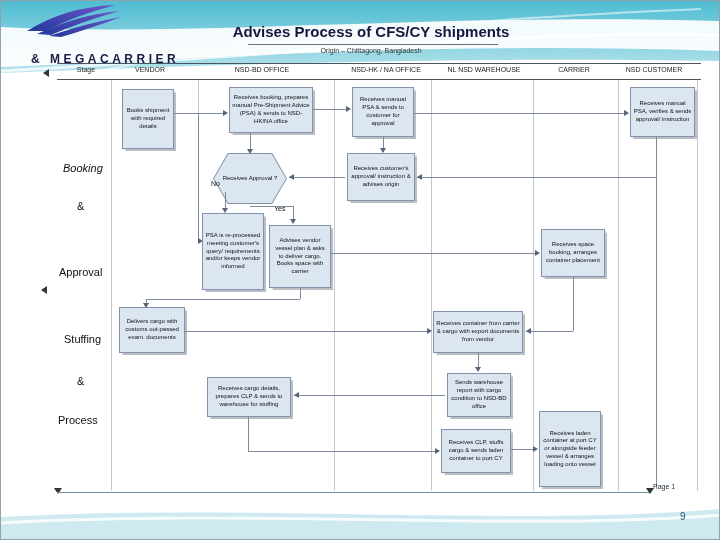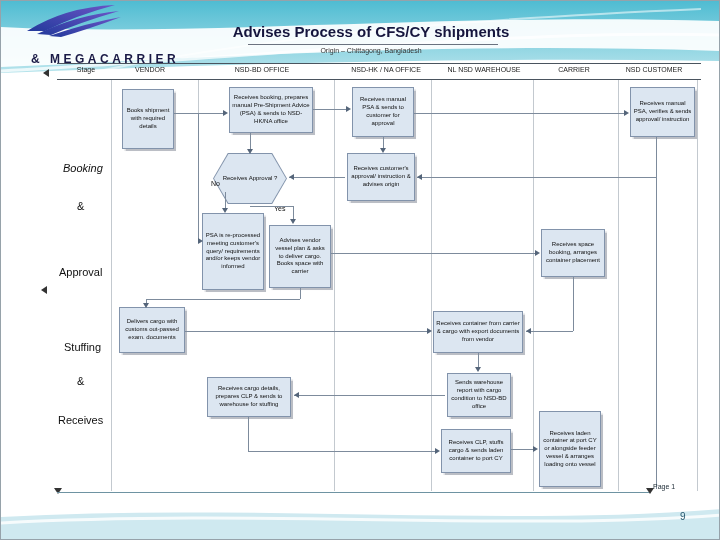--- a/index.html
+++ b/index.html
@@ -111,23 +111,23 @@
   <div class="vlane" style="left:197px;height:60px;"></div>
   <div class="vlane" style="left:333px;"></div>
   <div class="vlane" style="left:430px;"></div>
   <div class="vlane" style="left:532px;"></div>
   <div class="vlane" style="left:617px;"></div>
   <div class="vlane" style="left:696px;"></div>
 
   <div class="stage" style="left:62px;top:161px;font-style:italic;">Booking</div>
   <div class="stage" style="left:76px;top:199px;">&amp;</div>
   <div class="stage" style="left:58px;top:237px;margin-top:28px;">Approval</div>
-  <div class="stage" style="left:63px;top:340px;">Stuffing</div>
+  <div class="stage" style="left:63px;top:332px;">Stuffing</div>
   <div class="stage" style="left:76px;top:374px;">&amp;</div>
-  <div class="stage" style="left:57px;top:413px;">Receives</div>
+  <div class="stage" style="left:57px;top:413px;">Process</div>
 
   <div class="node" style="left:121px;top:88px;width:52px;height:60px;">Books shipment with required details</div>
   <div class="node" style="left:228px;top:86px;width:84px;height:46px;">Receives booking, prepares manual Pre-Shipment Advice (PSA) &amp; sends to NSD-HK/NA office</div>
   <div class="node" style="left:351px;top:86px;width:62px;height:50px;">Receives manual PSA &amp; sends to customer for approval</div>
   <div class="node" style="left:629px;top:86px;width:65px;height:50px;">Receives manual PSA, verifies &amp; sends approval/ instruction</div>
 
   <div class="hex-outer" style="left:212px;top:152px;width:74px;height:51px;">
     <div class="hex-inner">Receives Approval ?</div>
   </div>
 

